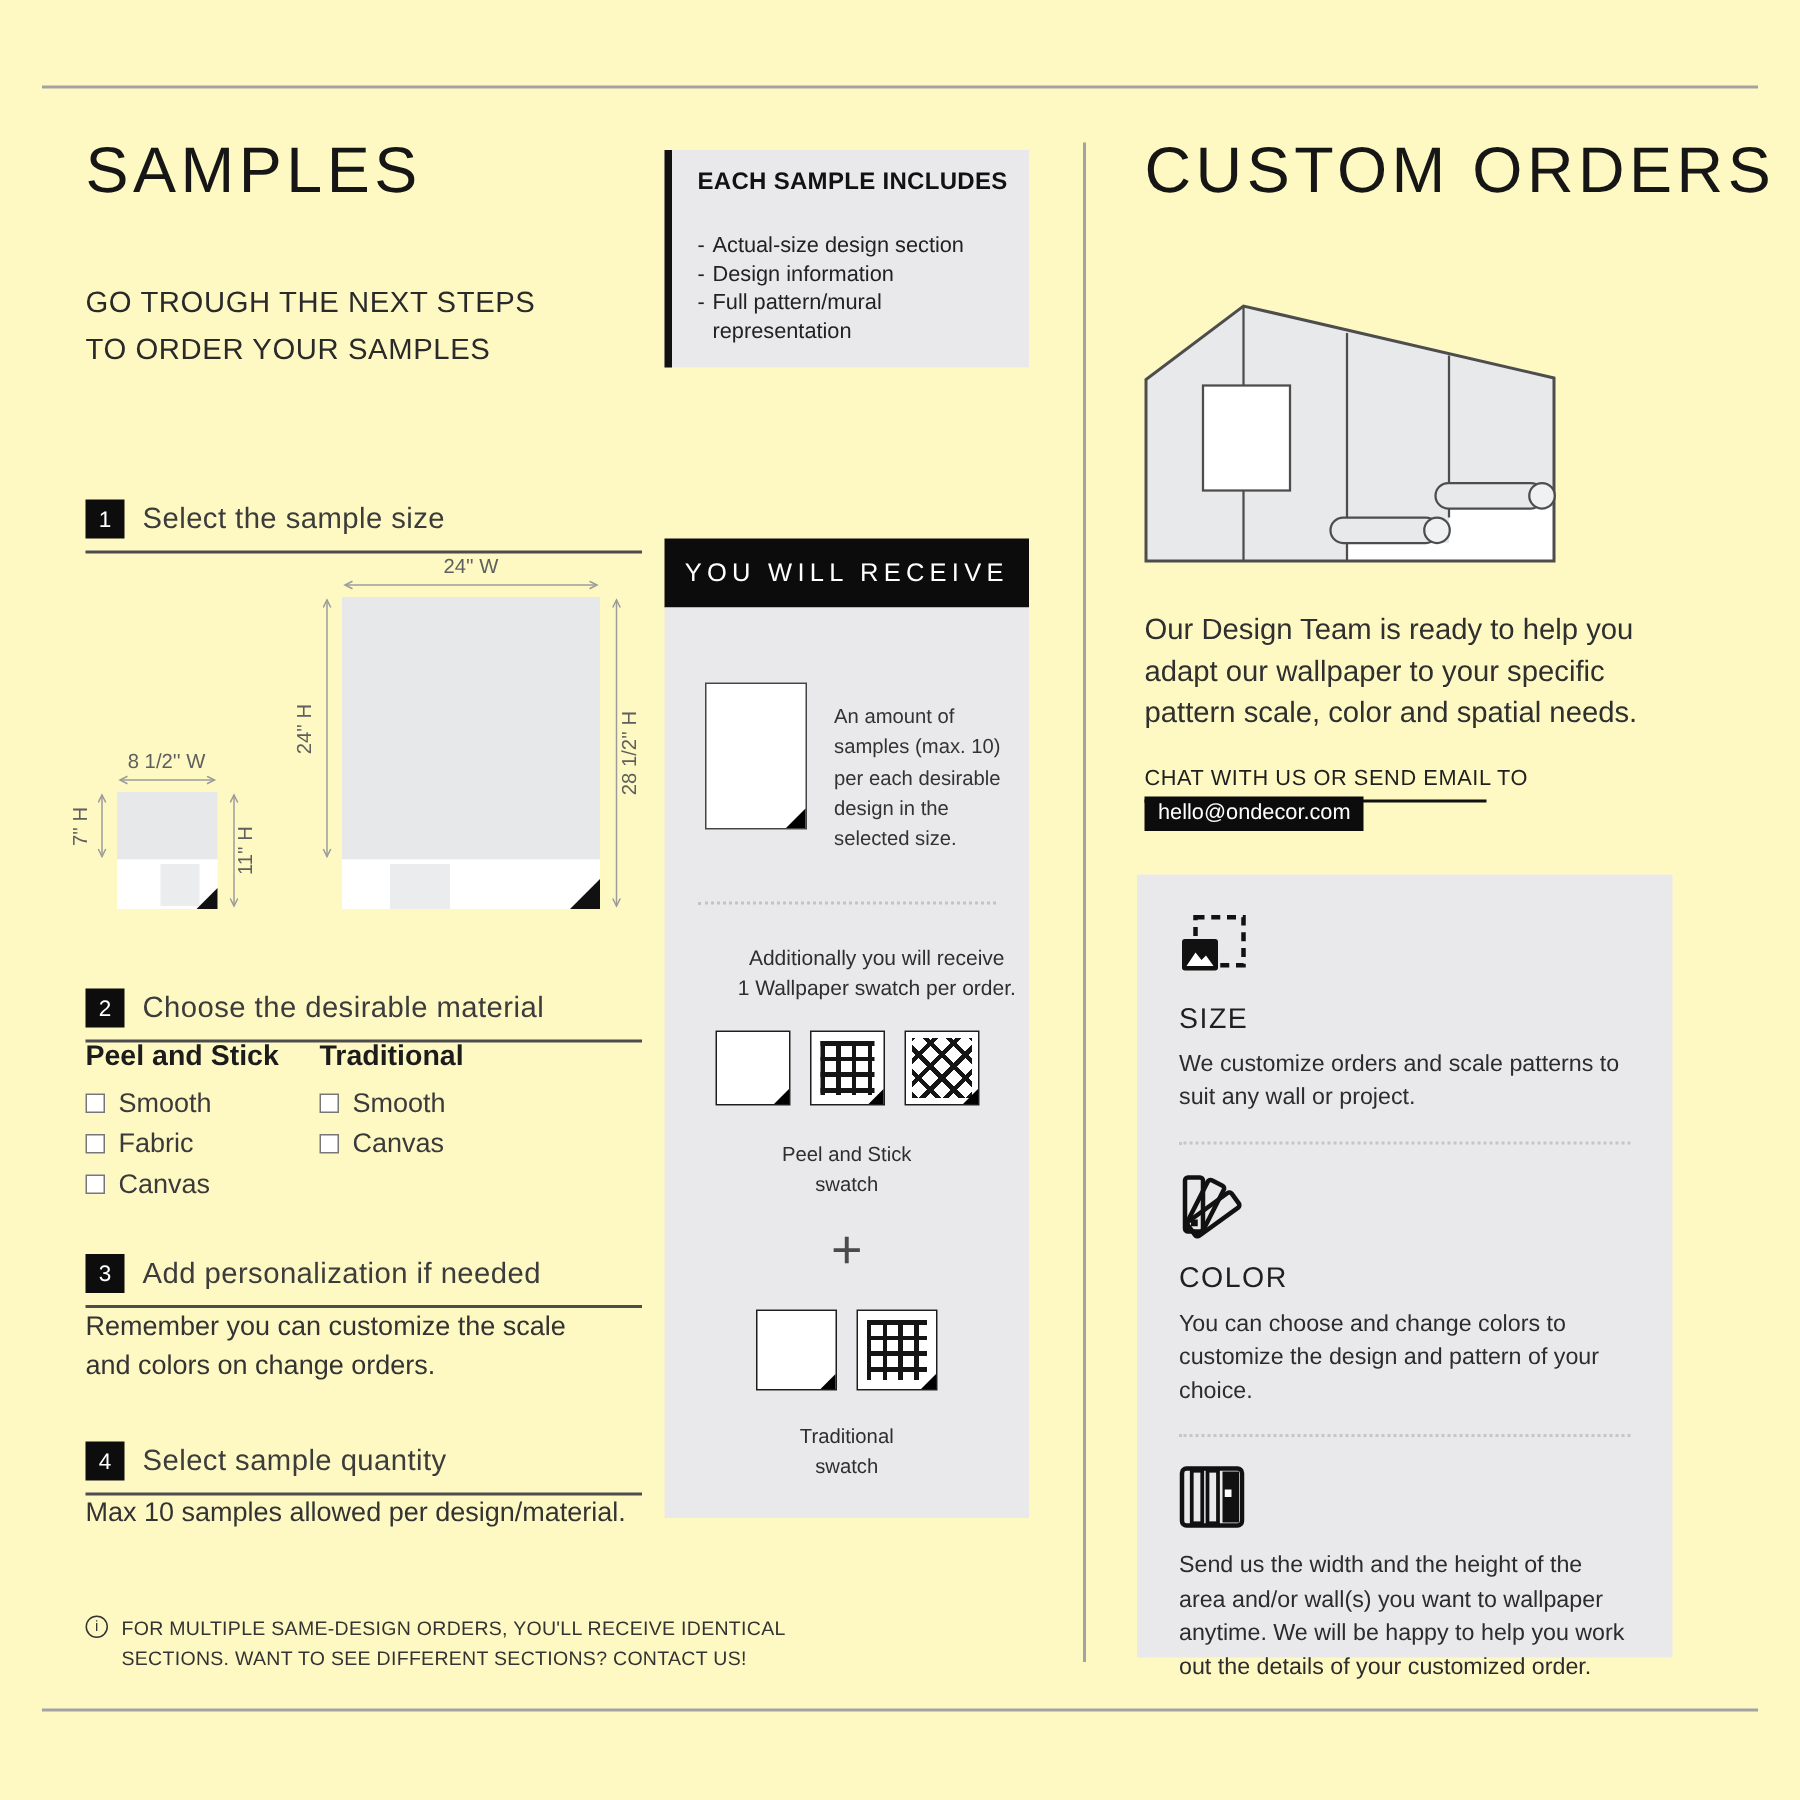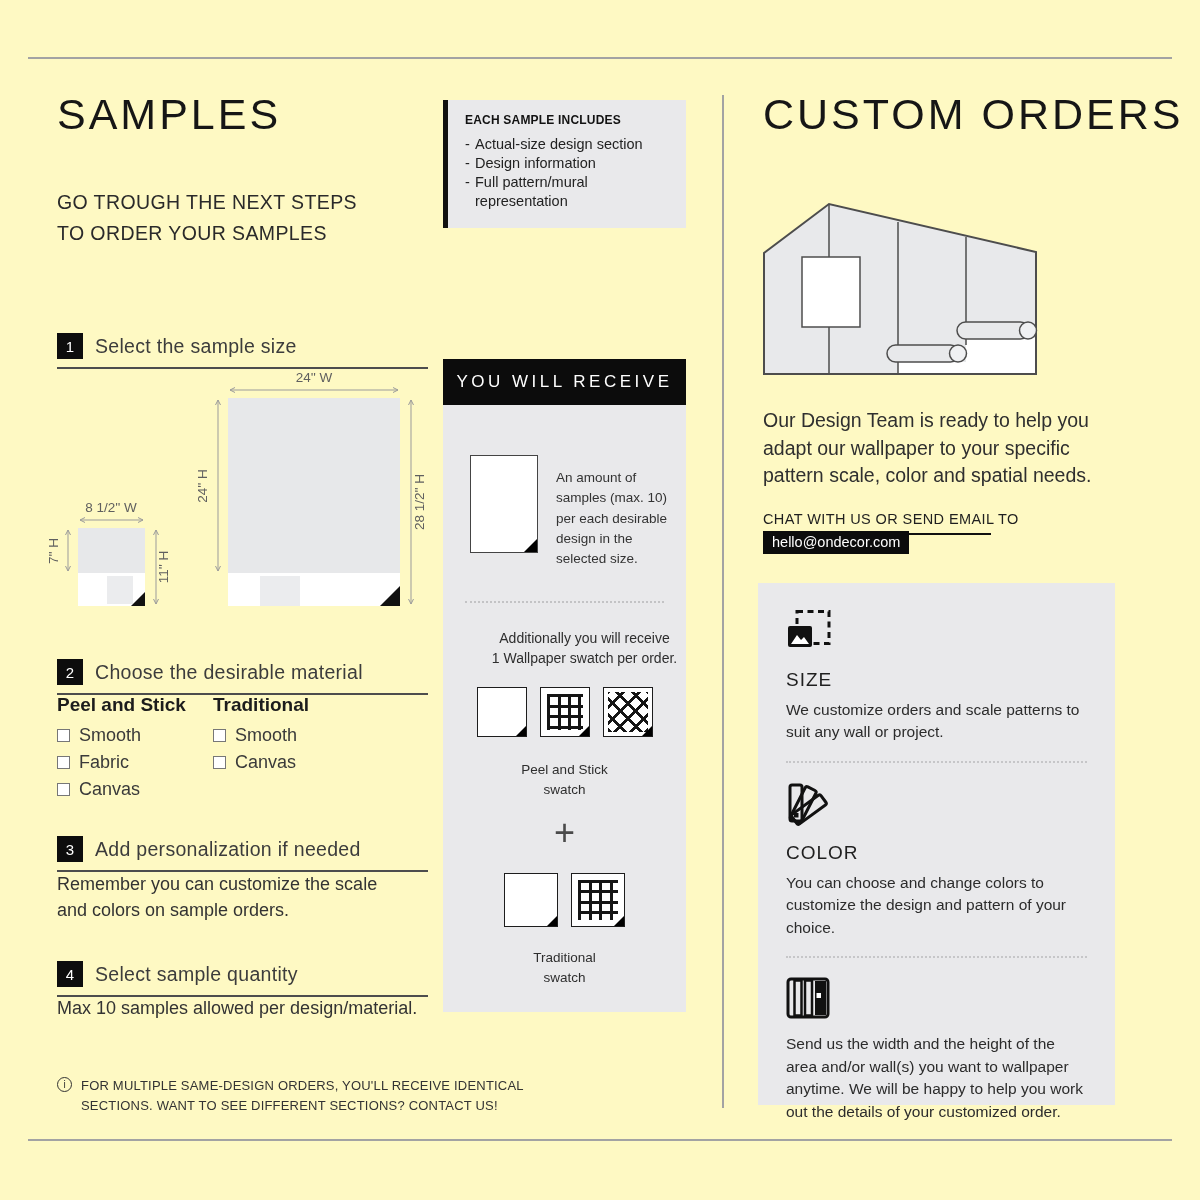--- a/index.html
+++ b/index.html
@@ -46,21 +46,21 @@
     display:flex; align-items:center; justify-content:center; font-size:10px; color:#333; margin-top:1px;
   }
   .footnote-text { font-size:13px; line-height:1.55; letter-spacing:0.2px; color:#333; }
   .footnote-text span { display:block; }
 
   
   .includes-box {
     position:absolute; left:443px; top:100px; width:243px; min-height:128px;
     background:#e9e9eb; border-left:5px solid #111; padding:13px 14px 13px 17px;
   }
-  .includes-title { font-size:12px; font-weight:700; color:#121212; letter-spacing:0.2px; margin-bottom:8px; }
+  .includes-title { font-size:16px; font-weight:700; color:#121212; letter-spacing:0.2px; margin-bottom:24px; }
   .includes-item { position:relative; padding-left:10px; font-size:14.5px; line-height:1.32; color:#222; }
   .includes-item::before { content:"-"; position:absolute; left:0; }
 
   .receive-banner {
     position:absolute; left:443px; top:359px; width:243px; height:46px; background:#0c0c0c;
     color:#fff; font-size:17px; letter-spacing:3.5px; display:flex; align-items:center; justify-content:center;
     white-space:nowrap;
   }
   .receive-panel { position:absolute; left:443px; top:405px; width:243px; height:607px; background:#e9e9eb; }
 
@@ -196,21 +196,21 @@
       <span>Canvas</span>
     </div>
   </div>
 
   <div class="step-header" style="top:836px">
     <span class="step-num">3</span>
     <span class="step-label">Add personalization if needed</span>
   </div>
   <div class="abs note" style="left:57px; top:871px">
     <span>Remember you can customize the scale</span>
-    <span>and colors on sample orders.</span>
+    <span>and colors on change orders.</span>
   </div>
 
   <div class="step-header" style="top:961px">
     <span class="step-num">4</span>
     <span class="step-label">Select sample quantity</span>
   </div>
   <div class="abs note" style="left:57px; top:995px">Max 10 samples allowed per design/material.</div>
 
   <div class="abs footnote" style="left:57px; top:1076px; width:500px">
     <span class="info-icon">i</span>

